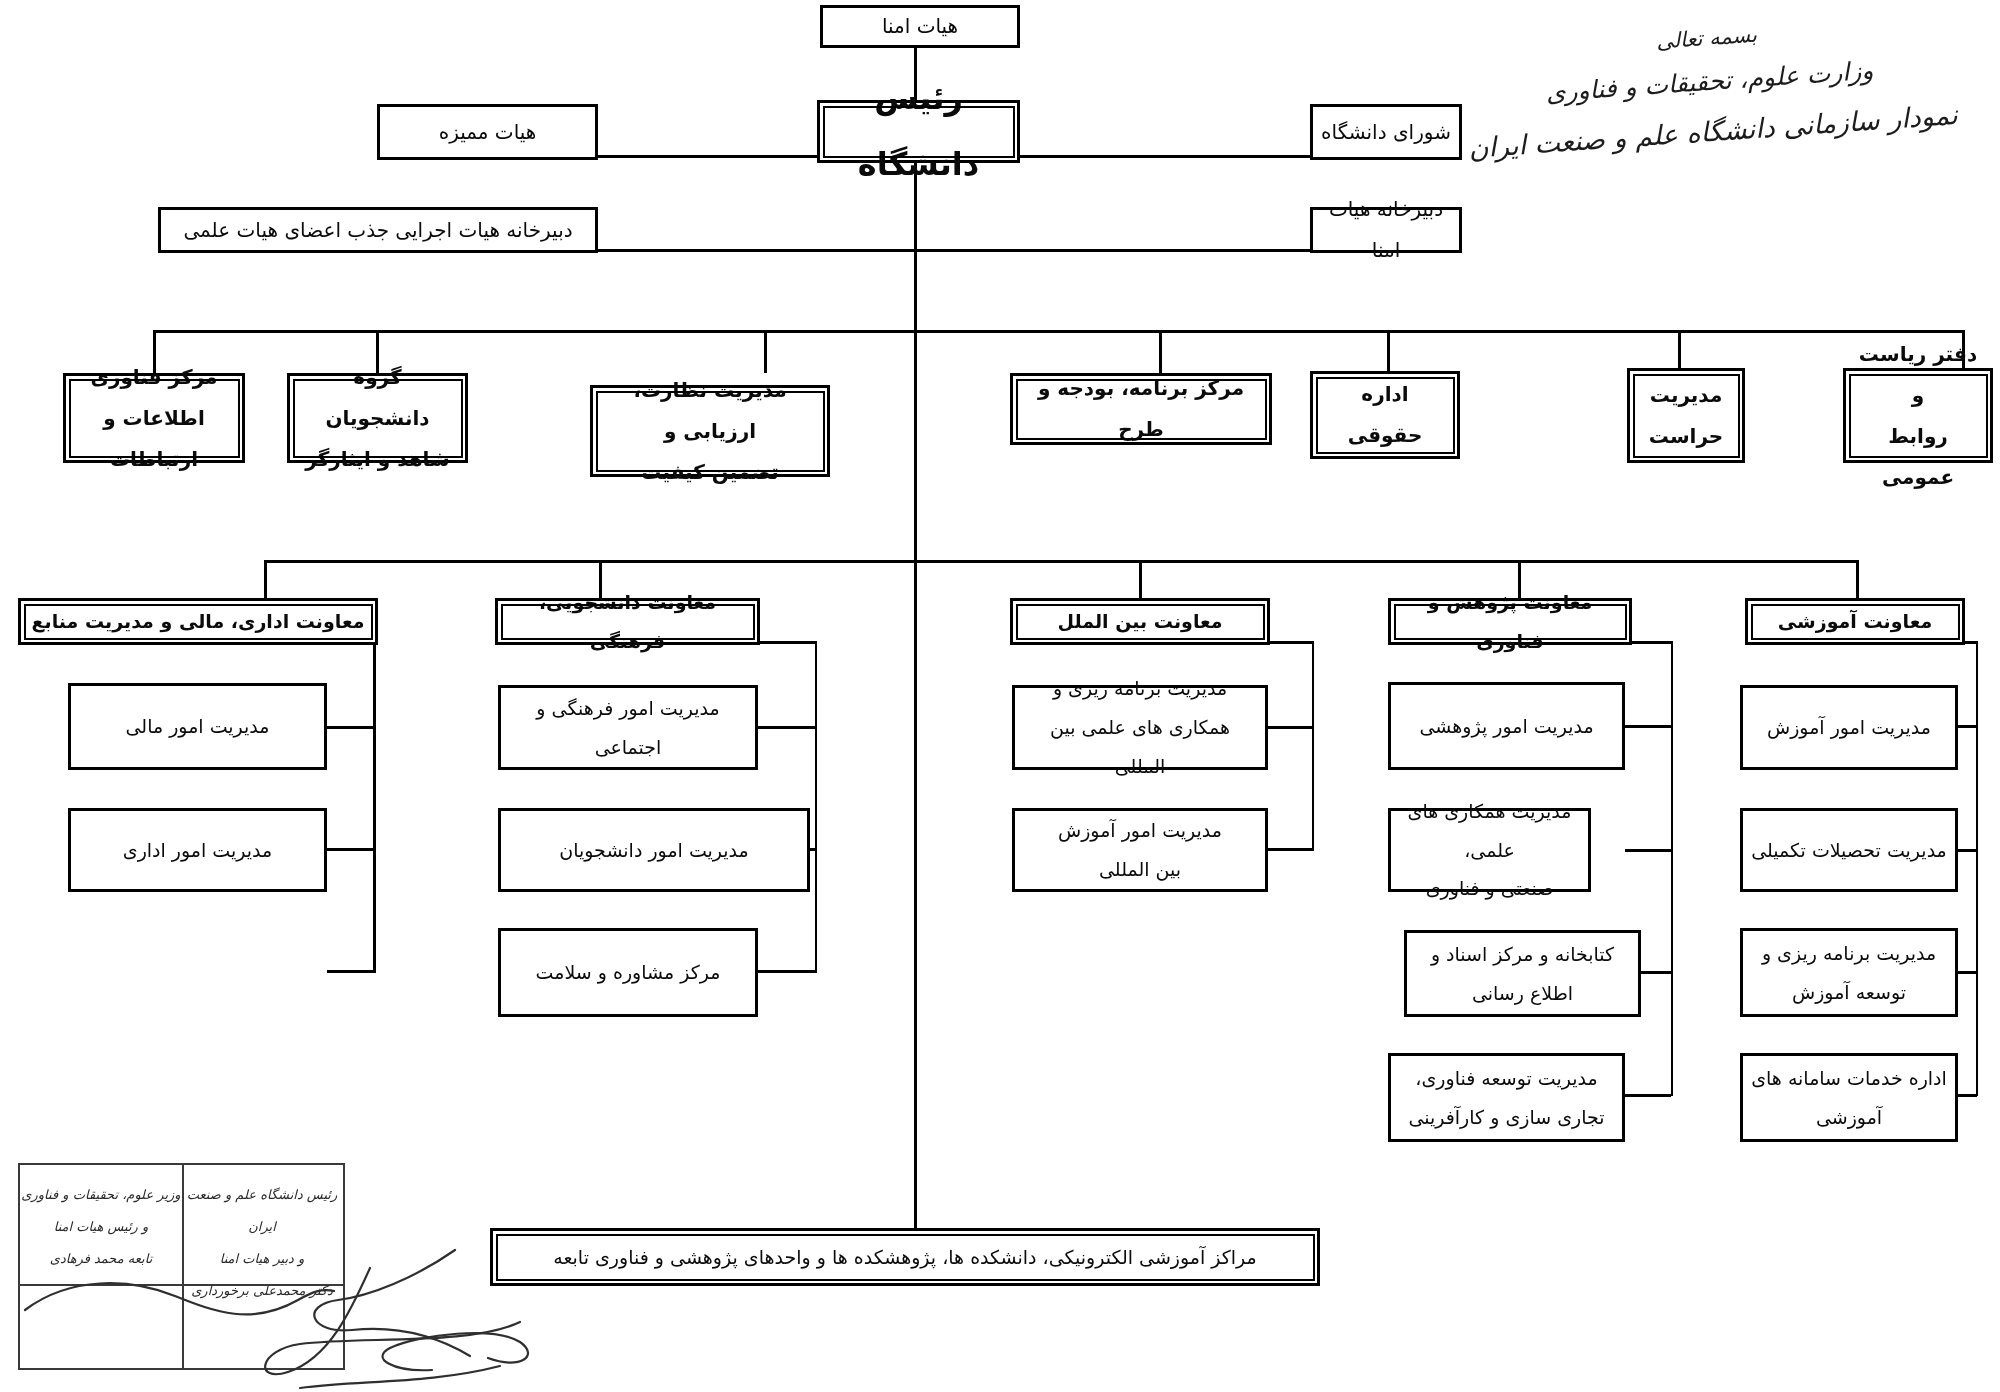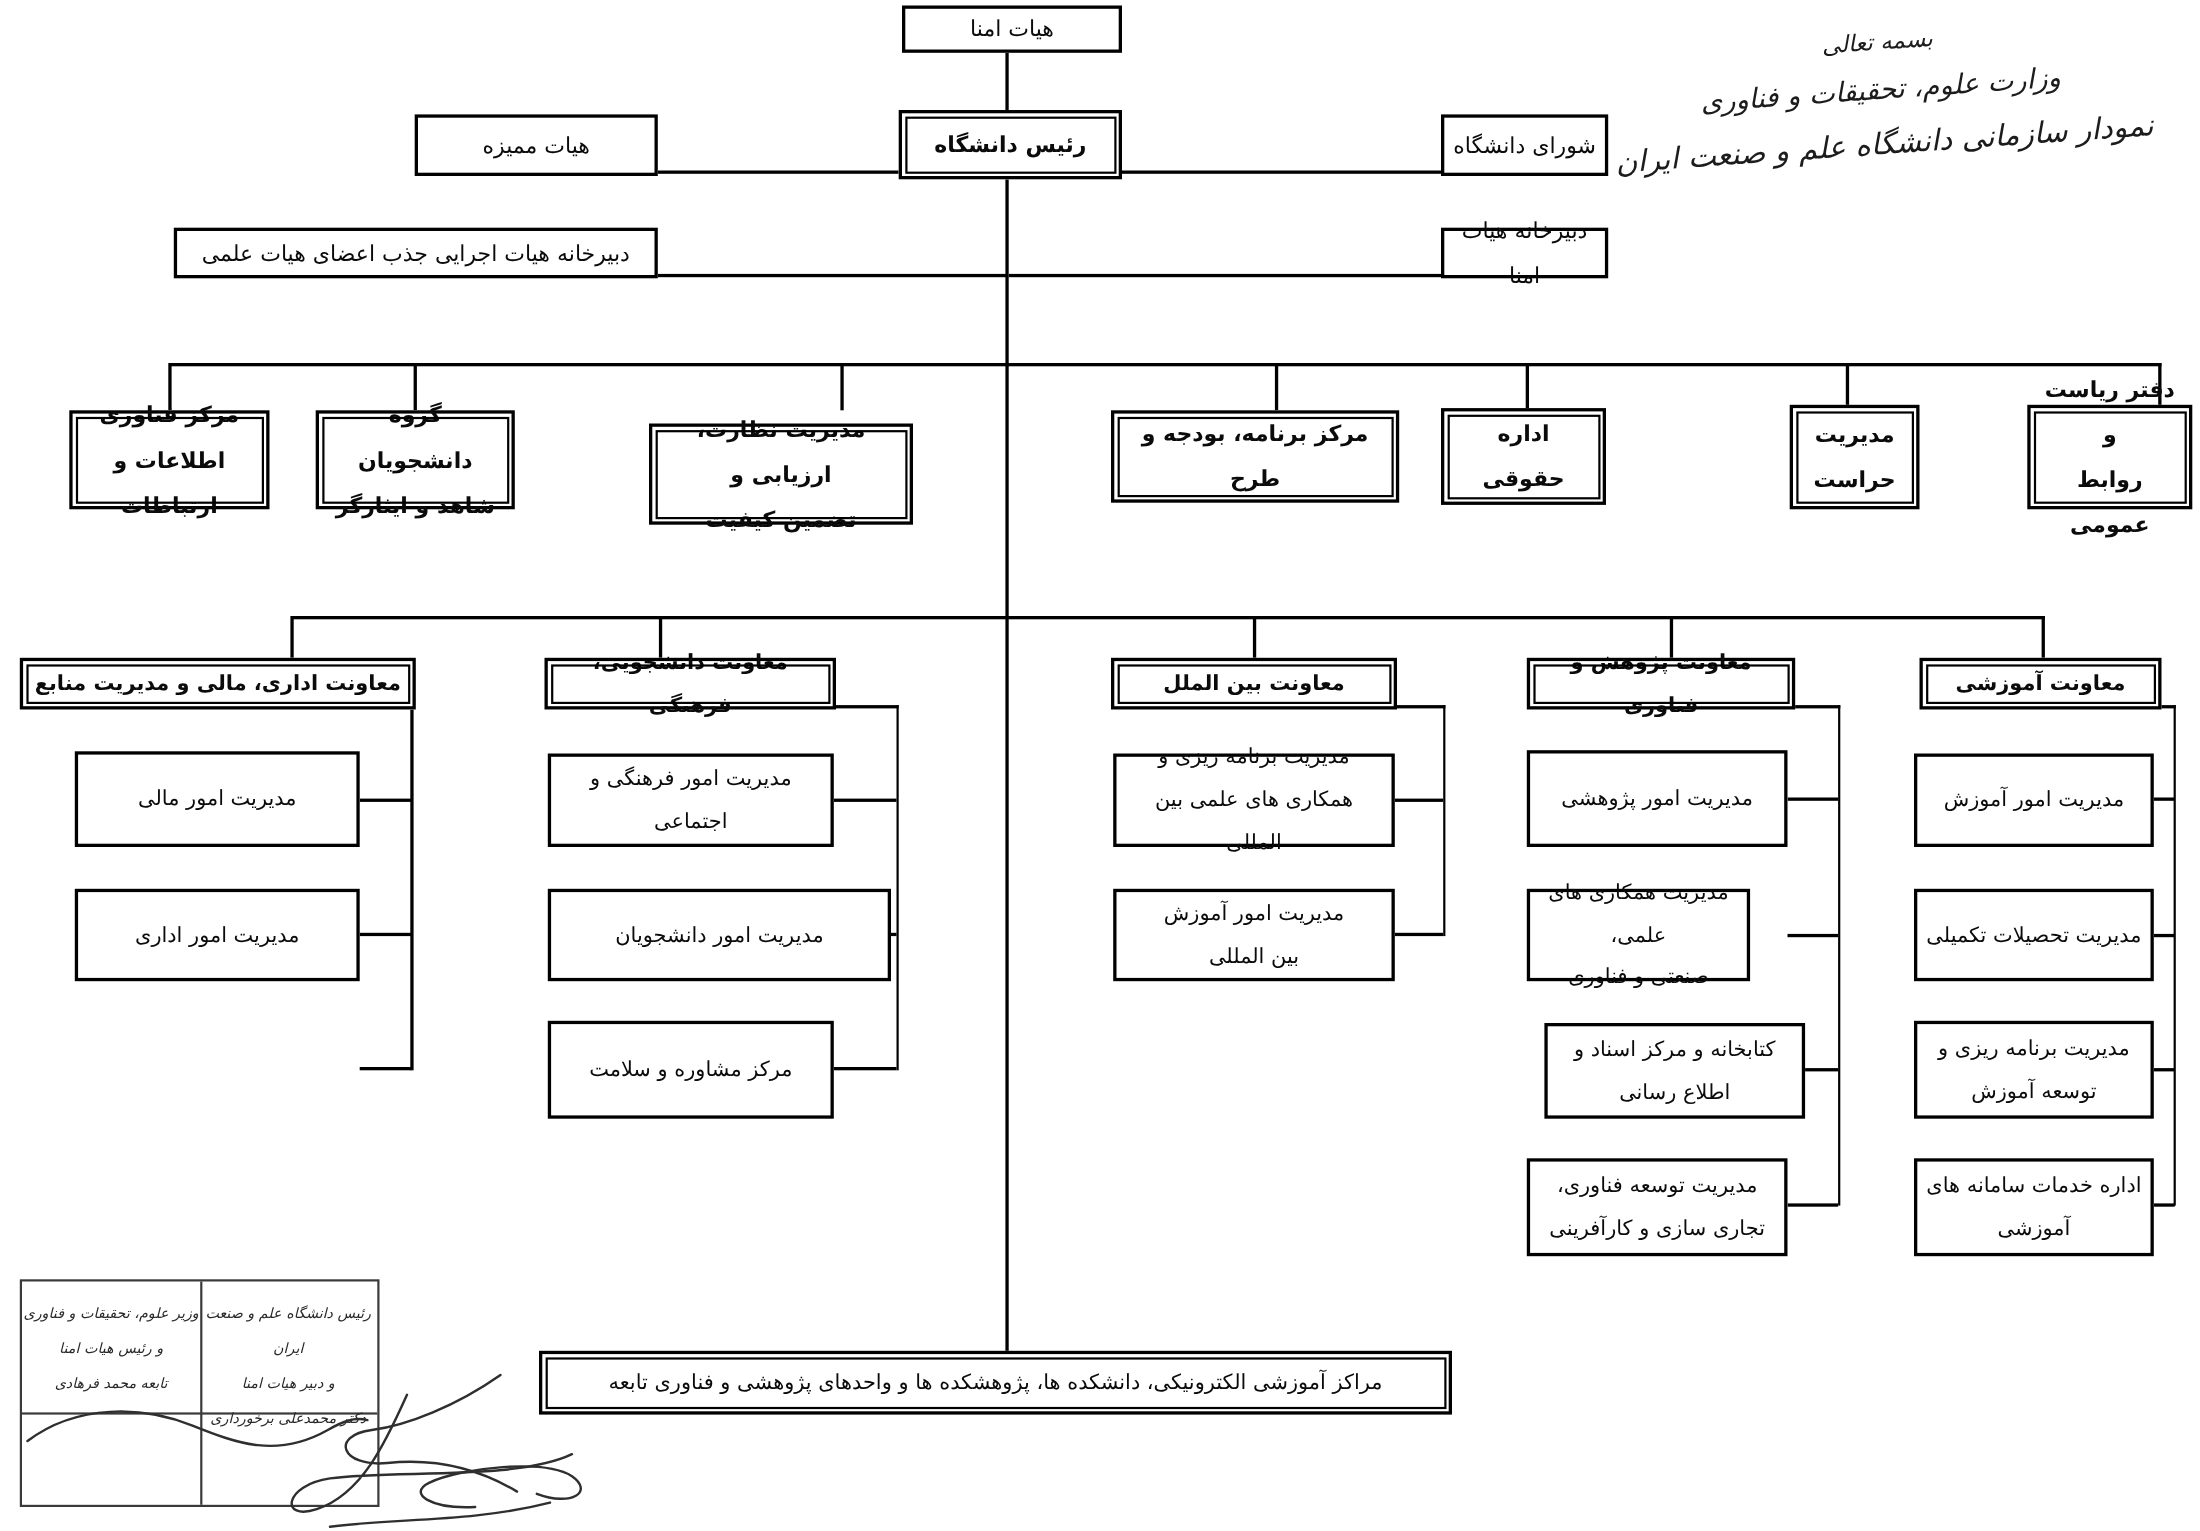--- a/index.html
+++ b/index.html
@@ -8,21 +8,21 @@
     font-family:"DejaVu Sans",sans-serif;direction:rtl;color:#0b0b0b;overflow:hidden;
   }
   .ln{position:absolute;background:#000;}
   .node{
     position:absolute;display:flex;align-items:center;justify-content:center;
     text-align:center;background:#fff;border:3px solid #000;
     white-space:pre-line;line-height:2.05;font-size:20px;padding:2px 8px;box-sizing:border-box;
   }
   .node.d::after{content:"";position:absolute;inset:2.5px;border:2px solid #000;pointer-events:none;}
   .node.b{font-weight:bold;}
-  .node.pres{font-size:20px;}
+  .node.pres{font-size:32px;}
   .node.sm{font-size:19px;}
   .hand{
     position:absolute;direction:rtl;text-align:center;color:#1c1c1c;
     font-style:italic;transform:rotate(-4deg);line-height:1.55;
   }
   .hand .h1{font-size:21px;}
   .hand .h2{font-size:25px;margin-top:8px;}
   .hand .h3{font-size:27px;margin-top:10px;}
   .sigbox{
     position:absolute;left:18px;top:1163px;width:327px;height:207px;
@@ -108,21 +108,21 @@
     <div class="h2">وزارت علوم، تحقیقات و فناوری</div>
     <div class="h3">نمودار سازمانی دانشگاه علم و صنعت ایران</div>
   </div>
 
   <div class="node d b" style="left:63px;top:373px;width:182px;height:90px">مرکز فناوری
 اطلاعات و ارتباطات</div>
   <div class="node d b" style="left:287px;top:373px;width:181px;height:90px">گروه دانشجویان
 شاهد و ایثارگر</div>
   <div class="node d b" style="left:590px;top:385px;width:240px;height:92px">مدیریت نظارت، ارزیابی و
 تضمین کیفیت</div>
-  <div class="node d b" style="left:1010px;top:373px;width:262px;height:84px">مرکز برنامه، بودجه و طرح</div>
+  <div class="node d b" style="left:1010px;top:373px;width:262px;height:72px">مرکز برنامه، بودجه و طرح</div>
   <div class="node d b" style="left:1310px;top:371px;width:150px;height:88px">اداره حقوقی</div>
   <div class="node d b" style="left:1627px;top:368px;width:118px;height:95px">مدیریت
 حراست</div>
   <div class="node d b" style="left:1843px;top:368px;width:150px;height:95px">دفتر ریاست و
 روابط عمومی</div>
 
   <div class="node d b sm" style="left:18px;top:598px;width:360px;height:47px">معاونت اداری، مالی و مدیریت منابع</div>
   <div class="node d b sm" style="left:495px;top:598px;width:265px;height:47px">معاونت دانشجویی، فرهنگی</div>
   <div class="node d b sm" style="left:1010px;top:598px;width:260px;height:47px">معاونت بین الملل</div>
   <div class="node d b sm" style="left:1388px;top:598px;width:244px;height:47px">معاونت پژوهش و فناوری</div>

